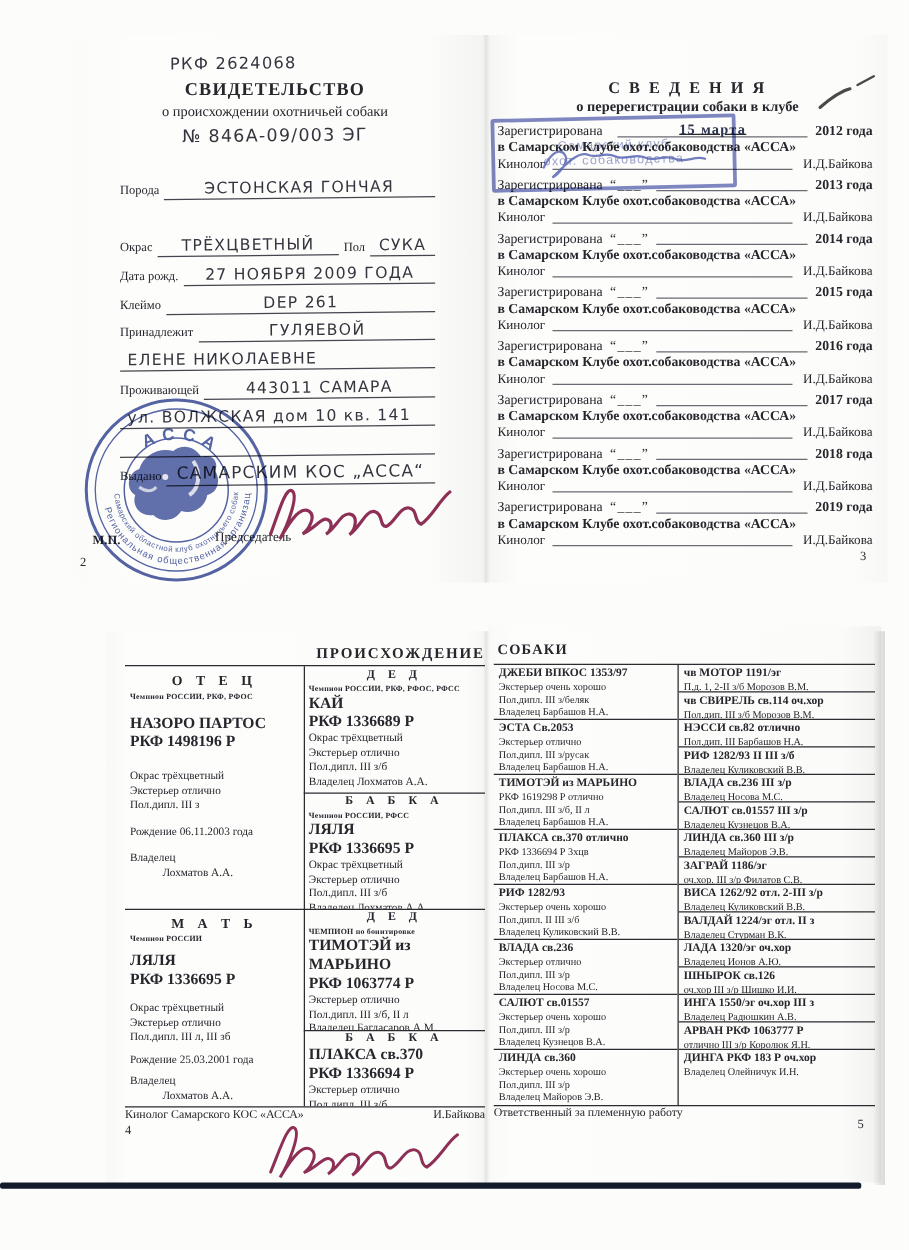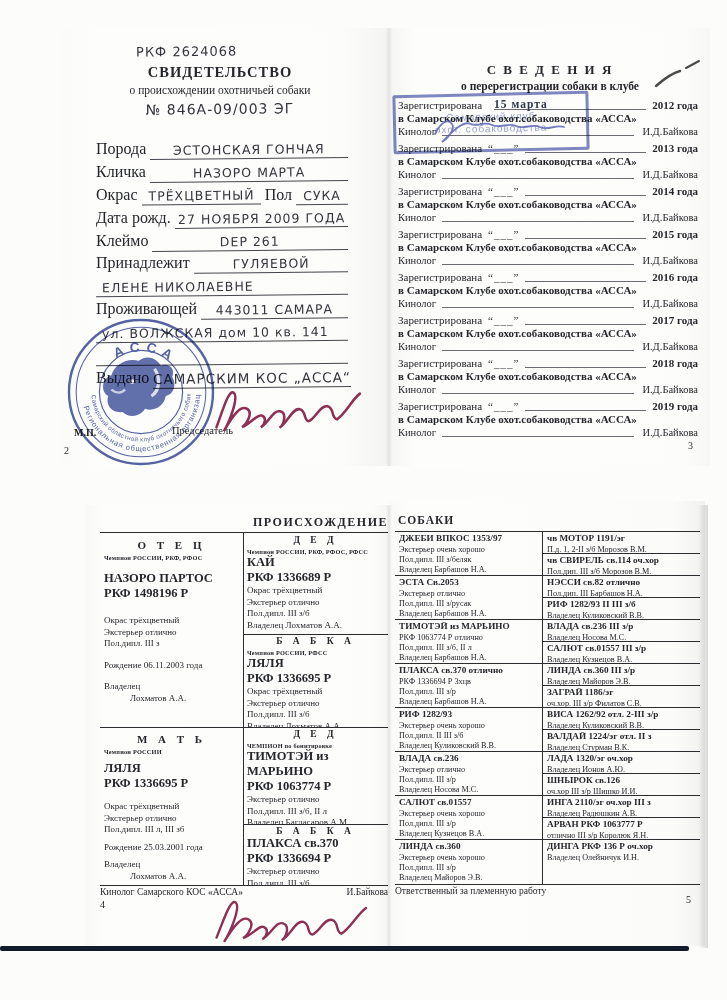--- a/index.html
+++ b/index.html
@@ -21,41 +21,41 @@
 
   .hw{font-family:"DejaVu Sans",sans-serif;color:var(--ink);letter-spacing:1px;display:inline-block;transform:rotate(-.6deg);}
   .abs{position:absolute;}
 
   
   .p2 .rkf{left:76px;top:16px;font-size:13px;}
   .p2 .title{left:20px;top:36px;width:280px;text-align:center;font-weight:bold;font-size:14.5px;letter-spacing:1px;}
   .p2 .subtitle{left:10px;top:56px;width:300px;text-align:center;font-weight:normal;font-size:11.5px;}
   .p2 .certno{left:20px;top:73px;width:280px;text-align:center;font-size:14px;}
   .row{position:absolute;left:36px;width:252px;display:flex;align-items:flex-end;gap:4px;height:21px;}
-  .row .lb{font-size:16px;white-space:nowrap;padding-bottom:1px;}
+  .row .lb{font-size:10px;white-space:nowrap;padding-bottom:1px;}
   .row .val{flex:1;border-bottom:1.2px solid var(--underline);text-align:center;font-size:12.5px;white-space:nowrap;line-height:17px;}
   .row .val.left{text-align:left;padding-left:6px;}
   .row .val2{width:52px;border-bottom:1.2px solid var(--underline);text-align:center;font-size:12.5px;line-height:17px;}
   .r1{top:110px}.r2{top:133px}.r3{top:156px}.r4{top:179px}.r5{top:202px}
   .r6{top:224px}.r7{top:247px}.r8{top:270px}.r9{top:293px}.r10{top:316px}
   .rIss{top:339px}
   .p2 .mp{left:14px;top:399px;font-size:10px;font-weight:bold;}
   .p2 .chair{left:112px;top:397px;font-size:10.5px;}
   .p2 .pnum{left:4px;top:417px;font-size:10px;}
   .stamp2{left:5px;top:288px;width:152px;height:152px;opacity:.88;mix-blend-mode:multiply;z-index:5;}
   .sig2{left:142px;top:344px;width:175px;height:58px;z-index:6;transform:rotate(-6deg);}
 
   
   .p3 .title{left:10px;top:34px;width:300px;text-align:center;font-weight:bold;font-size:13px;letter-spacing:2px;}
   .p3 .subtitle{left:10px;top:52px;width:300px;text-align:center;font-weight:bold;font-size:11.5px;}
   .regs{position:absolute;left:8px;top:70px;width:300px;}
   .reg-block{height:40px;margin-bottom:3px;}
   .reg-l1{display:flex;align-items:flex-end;font-size:11px;height:13px;}
   .reg-l1 .dayq{margin-left:6px;letter-spacing:1px;}
-  .reg-l1 .blank{flex:1;border-bottom:1px solid #6a6a72;margin:0 6px 1px 6px;position:relative;}
+  .reg-l1 .blank{flex:1;border-bottom:1px solid #6a6a72;margin:0 6px 1px 6px;position:relative;text-align:center;text-decoration:underline;}
   .reg-l1 b{white-space:nowrap;}
   .hw-date{font-size:11.5px;color:#2e3550;font-weight:bold;letter-spacing:1px;position:relative;top:1px;transform:none;}
   .reg-l2{font-weight:bold;font-size:11px;height:13px;margin-top:1px;}
   .reg-l3{display:flex;align-items:flex-end;font-size:10.5px;height:12px;}
   .reg-l3 .kline{flex:1;border-bottom:1px solid #6a6a72;margin:0 8px 1px 6px;}
   .stamp3{position:absolute;left:3px;top:65px;width:190px;height:53px;border:3px solid rgba(72,86,168,.7);
           border-radius:2px;transform:rotate(-1.3deg);z-index:4;display:flex;flex-direction:column;justify-content:center;
           align-items:center;color:rgba(72,86,168,.55);font-family:"Liberation Sans","DejaVu Sans",sans-serif;
           font-size:10px;letter-spacing:1px;line-height:12px;mix-blend-mode:multiply;}
   .sig3{position:absolute;left:42px;top:86px;width:140px;height:32px;z-index:5;opacity:.85;}
@@ -111,24 +111,20 @@
   <div class="page p2">
     <div class="abs rkf hw">РКФ 2624068</div>
     <div class="abs title">СВИДЕТЕЛЬСТВО</div>
     <div class="abs subtitle">о происхождении охотничьей собаки</div>
     <div class="abs certno hw">№ 846А-09/003 ЭГ</div>
 
     <div class="row r1">
       <span class="lb">Порода</span>
       <span class="val hw">ЭСТОНСКАЯ ГОНЧАЯ</span>
     </div>
-    <div class="row r2">
-      <span class="lb">Кличка</span>
-      <span class="val hw">НАЗОРО МАРТА</span>
-    </div>
     <div class="row r3">
       <span class="lb">Окрас</span>
       <span class="val hw">ТРЁХЦВЕТНЫЙ</span>
       <span class="lb">Пол</span>
       <span class="val2 hw">СУКА</span>
     </div>
     <div class="row r4">
       <span class="lb">Дата рожд.</span>
       <span class="val hw">27 НОЯБРЯ 2009 ГОДА</span>
     </div>
@@ -430,21 +426,21 @@
 
           <div class="entry">
             <div class="e1">ЭСТА  Св.2053</div>
             <div class="e2">Экстерьер  отлично</div>
             <div class="e2">Пол.дипл.  III з/русак</div>
             <div class="e2">Владелец  Барбашов Н.А.</div>
           </div>
 
           <div class="entry">
             <div class="e1">ТИМОТЭЙ из МАРЬИНО</div>
-            <div class="e2">РКФ 1063774 Р  отлично</div>
+            <div class="e2">РКФ 1619298 Р  отлично</div>
             <div class="e2">Пол.дипл.  III з/б, II л</div>
             <div class="e2">Владелец  Барбашов Н.А.</div>
           </div>
 
           <div class="entry">
             <div class="e1">ПЛАКСА  св.370  отлично</div>
             <div class="e2">РКФ 1336694 Р  3хцв</div>
             <div class="e2">Пол.дипл.  III з/р</div>
             <div class="e2">Владелец  Барбашов Н.А.</div>
           </div>
@@ -534,31 +530,31 @@
             <div class="e1">ЛАДА  1320/эг   оч.хор</div>
             <div class="e2">Владелец  Ионов А.Ю.</div>
           </div>
 
           <div class="entry">
             <div class="e1">ШНЫРОК  св.126</div>
             <div class="e2">оч.хор III з/р   Шишко И.И.</div>
           </div>
 
           <div class="entry">
-            <div class="e1">ИНГА  2110/эг  оч.хор  III з</div>
+            <div class="e1">ИНГА  1550/эг  оч.хор  III з</div>
             <div class="e2">Владелец  Радюшкин А.В.</div>
           </div>
 
           <div class="entry">
             <div class="e1">АРВАН  РКФ 1063777 Р</div>
             <div class="e2">отлично  III з/р   Королюк Я.Н.</div>
           </div>
 
           <div class="entry">
-            <div class="e1">ДИНГА  РКФ 136 Р   оч.хор</div>
+            <div class="e1">ДИНГА  РКФ 183 Р   оч.хор</div>
             <div class="e2">Владелец  Олейничук И.Н.</div>
           </div>
         </div>
     </div>
     <div class="footer">Ответственный за племенную работу</div>
     <div class="abs pnum">5</div>
   </div>
 
   <div class="fold"></div>
   <div class="fold b"></div>

